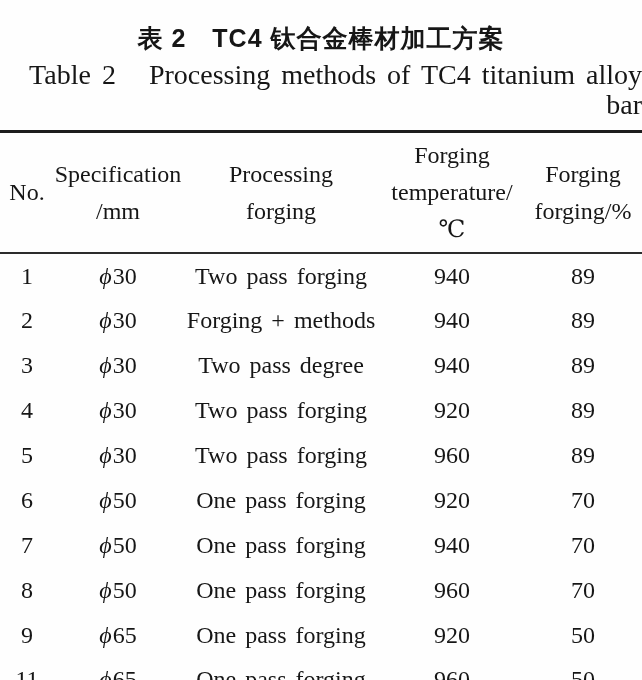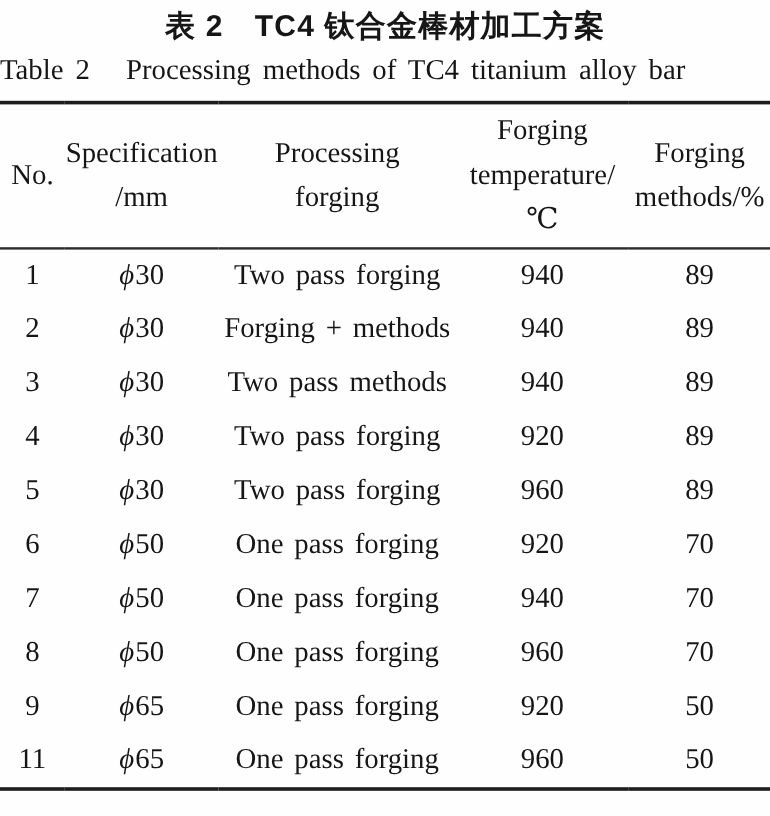--- a/index.html
+++ b/index.html
@@ -5,33 +5,33 @@
   * { margin: 0; padding: 0; box-sizing: border-box; }
   html, body { background: #ffffff; }
   body {
     width: 642px; height: 680px; overflow: hidden;
     font-family: "Liberation Serif", "DejaVu Serif", serif;
     color: #161616;
   }
   .page { width: 642px; height: 680px; background: #fefefe; }
 
   .caption-zh {
-    padding-top: 6px;
+    padding-top: 22px;
     text-align: center;
     font-family: "Liberation Sans", "DejaVu Sans", sans-serif;
     font-weight: 700;
     font-size: 25px;
     line-height: 33px;
     white-space: pre-wrap;
     letter-spacing: 1px;
   }
   .caption-en {
     margin-top: 5px;
-    text-align: left;
-    font-size: 24px;
+    text-align: right;
+    font-size: 28px;
     line-height: 30px;
     white-space: pre-wrap;
     word-spacing: 4px;
   }
 
   table.proc {
     width: 642px;
     margin-top: 10px;
     border-collapse: collapse;
     table-layout: fixed;
@@ -85,21 +85,21 @@
         <th>
           <div class="hl">Processing</div>
           <div class="hl">forging</div>
         </th>
         <th>
           <div class="hl">Forging</div>
           <div class="hl">temperature/℃</div>
         </th>
         <th>
           <div class="hl">Forging</div>
-          <div class="hl">methods/%</div>
+          <div class="hl">forging/%</div>
         </th>
       </tr>
     </thead>
     <tbody>
       <tr>
         <td>1</td>
         <td><span class="phi">ϕ</span><span>30</span></td>
         <td>Two pass forging</td>
         <td>940</td>
         <td>89</td>
@@ -107,21 +107,21 @@
       <tr>
         <td>2</td>
         <td><span class="phi">ϕ</span><span>30</span></td>
         <td>Forging + methods</td>
         <td>940</td>
         <td>89</td>
       </tr>
       <tr>
         <td>3</td>
         <td><span class="phi">ϕ</span><span>30</span></td>
-        <td>Two pass methods</td>
+        <td>Two pass degree</td>
         <td>940</td>
         <td>89</td>
       </tr>
       <tr>
         <td>4</td>
         <td><span class="phi">ϕ</span><span>30</span></td>
         <td>Two pass forging</td>
         <td>920</td>
         <td>89</td>
       </tr>

